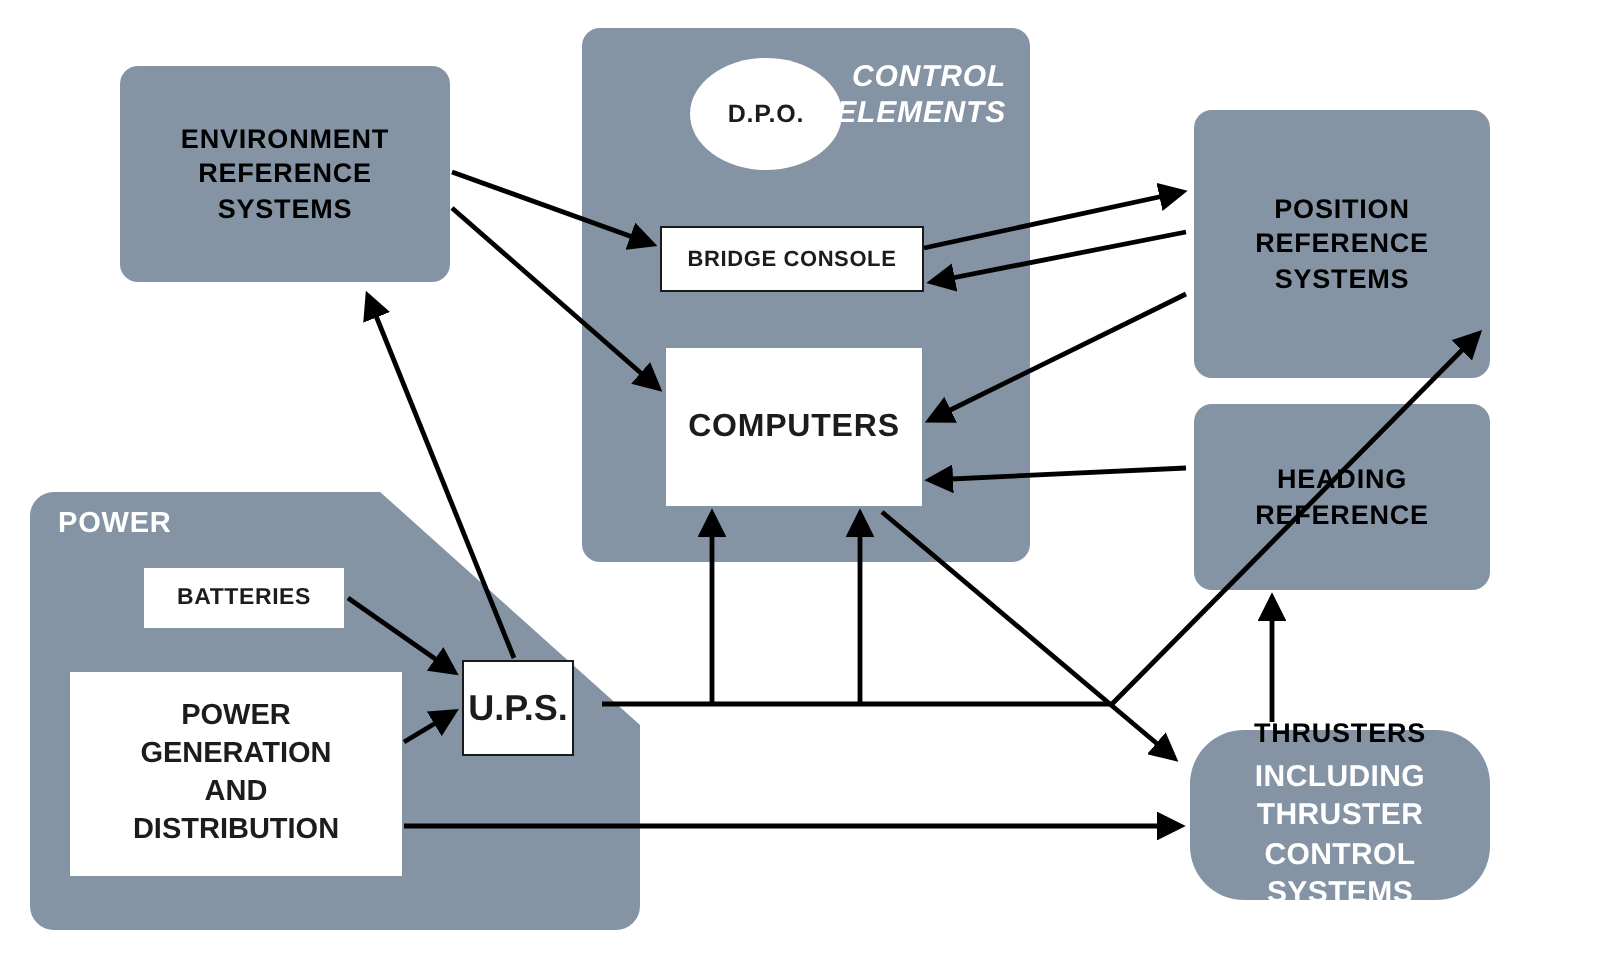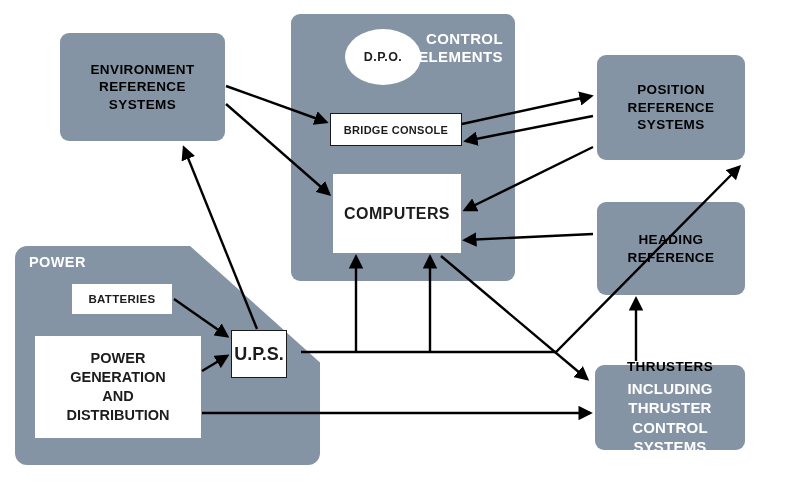--- a/index.html
+++ b/index.html
@@ -10,24 +10,24 @@
           display:flex; flex-direction:column; align-items:center; justify-content:center; text-align:center; }
   .glabel { color:#000000; font-weight:bold; font-size:13.5px; line-height:1.3;
             white-space:pre-line; letter-spacing:.4px; }
   .corner-label { position:absolute; color:#fff; font-weight:bold; white-space:pre-line; letter-spacing:.4px; }
 
   .wbox { position:absolute; background:#fff; z-index:3; display:flex; align-items:center;
           justify-content:center; text-align:center; color:#1c1c1c; font-weight:bold; white-space:pre-line; }
   .bordered { border:1.6px solid #1a1a1a; }
 
   #ers      { left:60px;  top:33px;  width:165px; height:108px; }
-  #control  { left:291px; top:14px;  width:224px; height:267px; }
-  #prs      { left:597px; top:55px;  width:148px; height:105px; }
+  #control  { left:291px; top:14px;  width:224px; height:267px;font-style:italic; }
+  #prs      { left:597px; top:55px;  width:148px; height:134px; }
   #hr       { left:597px; top:202px; width:148px; height:93px; }
-  #thrusters{ left:595px; top:365px; width:150px; height:85px; }
+  #thrusters{ left:595px; top:365px; width:150px; height:85px;border-radius:27px; }
   #power    { left:15px;  top:246px; width:305px; height:219px; border-radius:12px;
               clip-path: polygon(0 0, 57.4% 0, 100% 53.2%, 100% 100%, 0 100%); }
 
   #control-label { top:16px; right:12px; text-align:right; font-size:15px; line-height:1.2; }
   #power-label   { top:8px;  left:14px;  font-size:14.5px; }
 
   #dpo      { left:345px; top:29px;  width:76px;  height:56px; border-radius:50%; font-size:12.5px; letter-spacing:.4px; }
   #bridge   { left:330px; top:113px; width:132px; height:33px; font-size:11px; letter-spacing:.3px; }
   #computers{ left:333px; top:174px; width:128px; height:79px; font-size:16px; letter-spacing:.4px; }
   #batteries{ left:72px;  top:284px; width:100px; height:30px; font-size:11.5px; letter-spacing:.3px; }

